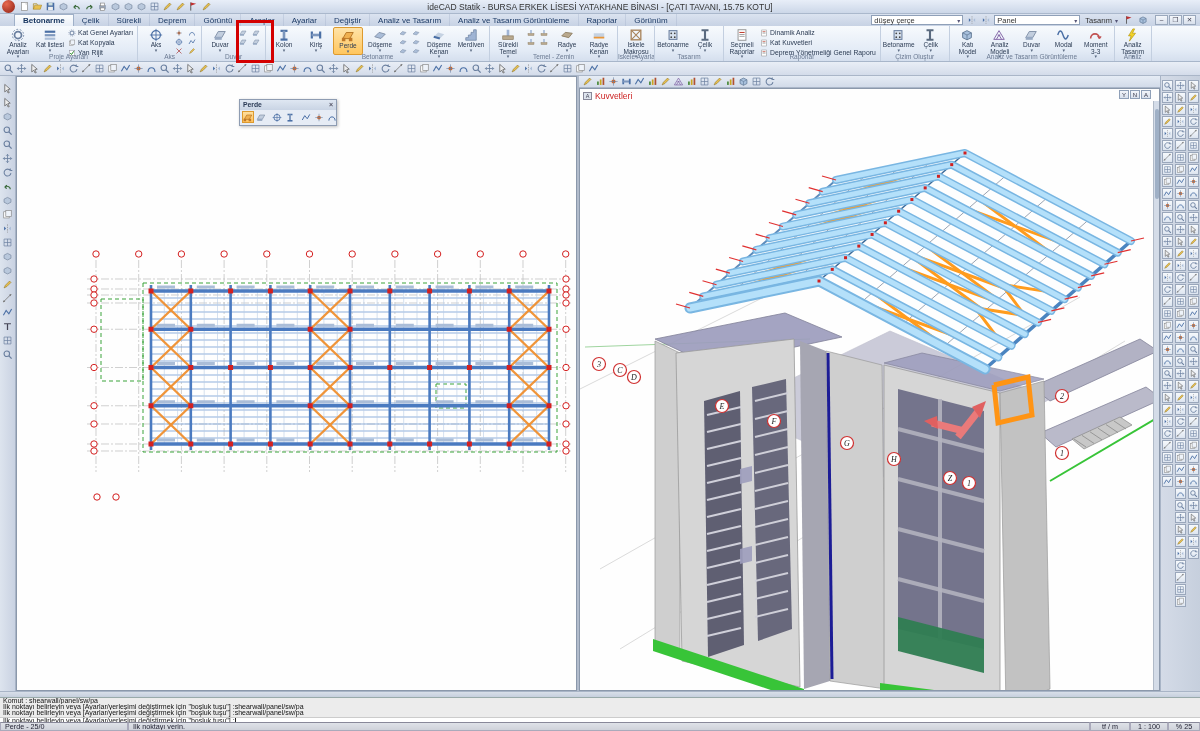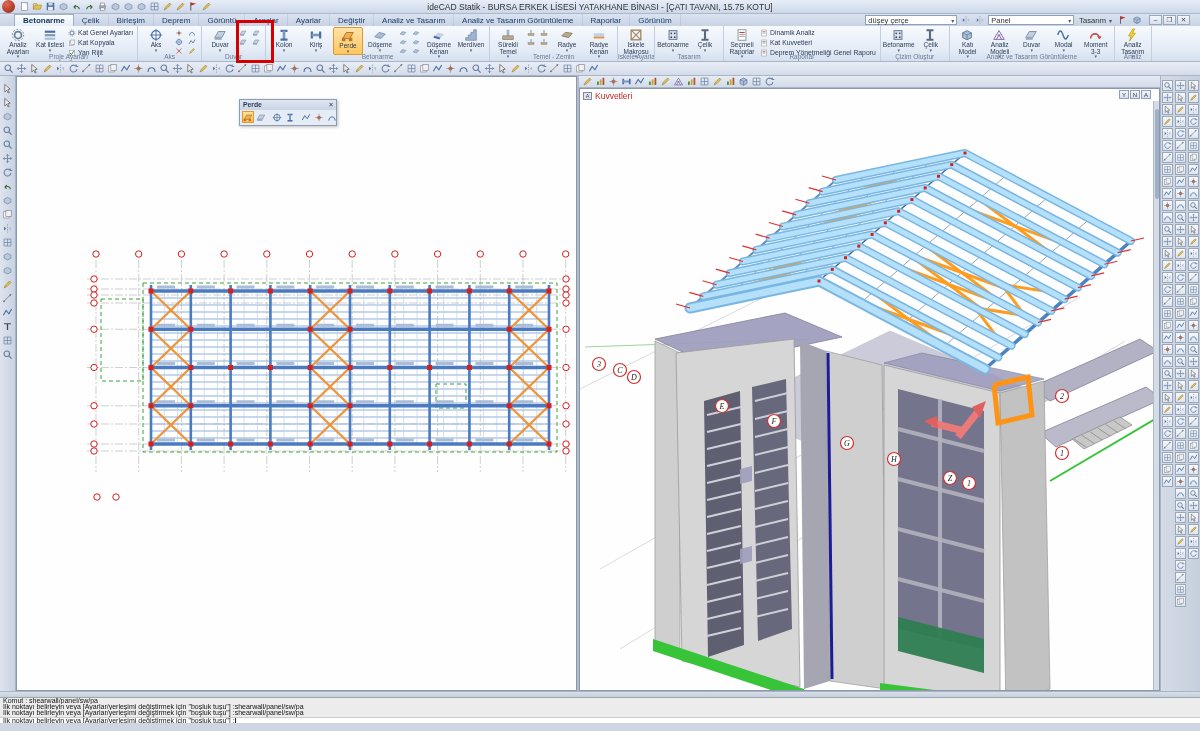--- a/index.html
+++ b/index.html
@@ -14,21 +14,21 @@
 .qat{display:flex;align-items:center;gap:1px}
 .qat-ic{width:12px;height:12px;display:flex;align-items:center;justify-content:center}
 .qat-ic svg{width:11px;height:11px}
 .title{position:absolute;left:0;right:0;text-align:center;font-size:8.5px;color:#333;pointer-events:none}
 
 
 .tabrow{position:absolute;left:0;top:14px;width:1200px;height:12px;background:linear-gradient(#dbe3f0,#c7d2e4);display:flex;align-items:stretch;font-size:8px}
 .tabs{display:flex;margin-left:14px}
 .tab{padding:0 8px;display:flex;align-items:center;color:#1d3b66;cursor:default;border-right:1px solid rgba(160,175,200,.35)}
 .tab.active{background:linear-gradient(#fdfefe,#e9eff8);border:1px solid #9fb0c8;border-bottom:none;color:#14335e;font-weight:bold}
-.tr-right{margin-left:auto;display:flex;align-items:center;gap:3px;padding-right:10px}
+.tr-right{margin-left:auto;display:flex;align-items:center;gap:3px;padding-right:4px}
 .combo{height:10px;background:#fff;border:1px solid #8fa0b8;display:flex;align-items:center;font-size:7.5px;padding:0 2px;color:#333}
 .combo .cb-arrow{margin-left:3px;font-size:6px;color:#557}
 .tr-ic{width:11px;height:10px;display:flex;align-items:center;justify-content:center}
 .tr-ic svg{width:10px;height:10px}
 .winbtns{display:flex;gap:1px;margin-left:4px}
 .winbtn{width:13px;height:10px;border:1px solid #9aa8bc;background:linear-gradient(#f4f7fb,#d8e0ec);font-size:6.5px;line-height:8px;text-align:center;color:#445}
 
 
 .ribbon{position:absolute;left:0;top:26px;width:1200px;height:36px;background:linear-gradient(#f7fafd,#e3ebf6 70%,#d5dfee);border-bottom:1px solid #a8b6ca;display:flex;align-items:stretch;overflow:hidden}
 .rgroup{position:relative;display:flex;align-items:flex-start;padding:1px 2px 8px 2px;border-right:1px solid #c3cfe0}
@@ -189,21 +189,21 @@
           </svg>
         </span>
       </div>
     <div class="title">ideCAD Statik - BURSA ERKEK LİSESİ YATAKHANE BİNASI - [ÇATI TAVANI, 15.75 KOTU]</div>
   </div>
 
   <div class="tabrow">
     <div class="tabs" id="tabs">
         <div class="tab active">Betonarme</div>
         <div class="tab">Çelik</div>
-        <div class="tab">Birleşim</div>
+        <div class="tab">Sürekli</div>
         <div class="tab">Deprem</div>
         <div class="tab">Görüntü</div>
         <div class="tab">Araçlar</div>
         <div class="tab">Ayarlar</div>
         <div class="tab">Değiştir</div>
         <div class="tab">Analiz ve Tasarım</div>
         <div class="tab">Analiz ve Tasarım Görüntüleme</div>
         <div class="tab">Raporlar</div>
         <div class="tab">Görünüm</div>
       </div>
@@ -2264,13 +2264,20 @@
 
   <div class="bottomstrip"></div>
 
   <div class="cmd">
     <div class="cmdline">Komut : shearwall/panel/sw/pa</div>
     <div class="cmdline">İlk noktayı belirleyin veya [Ayarlar/yerleşimi değiştirmek için "boşluk tuşu"] :shearwall/panel/sw/pa</div>
     <div class="cmdline">İlk noktayı belirleyin veya [Ayarlar/yerleşimi değiştirmek için "boşluk tuşu"] :shearwall/panel/sw/pa</div>
     <div class="cmdline inputline"><span>İlk noktayı belirleyin veya [Ayarlar/yerleşimi değiştirmek için "boşluk tuşu"] :</span><span class="caret"></span></div>
   </div>
 
+  <div class="statusbar">
+    <div class="sb-seg" style="width:128px">Perde - 25/0</div>
+    <div class="sb-seg" style="flex:1">İlk noktayı verin.</div>
+    <div class="sb-seg" style="width:40px;justify-content:center">tf / m</div>
+    <div class="sb-seg" style="width:38px;justify-content:center">1 : 100</div>
+    <div class="sb-seg" style="width:32px;justify-content:center">% 25</div>
+  </div>
 </div>
 
 </body></html>

